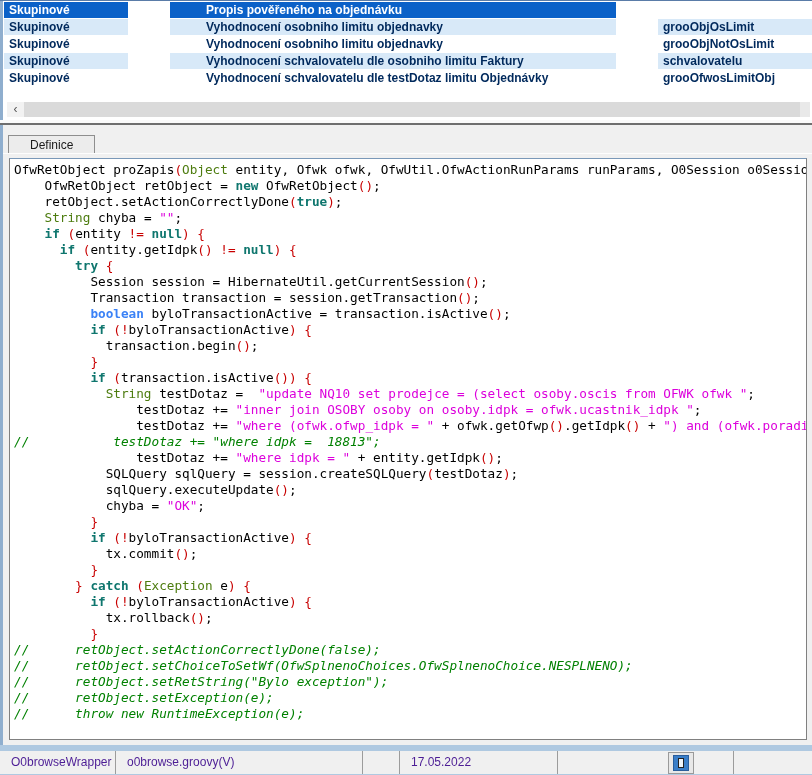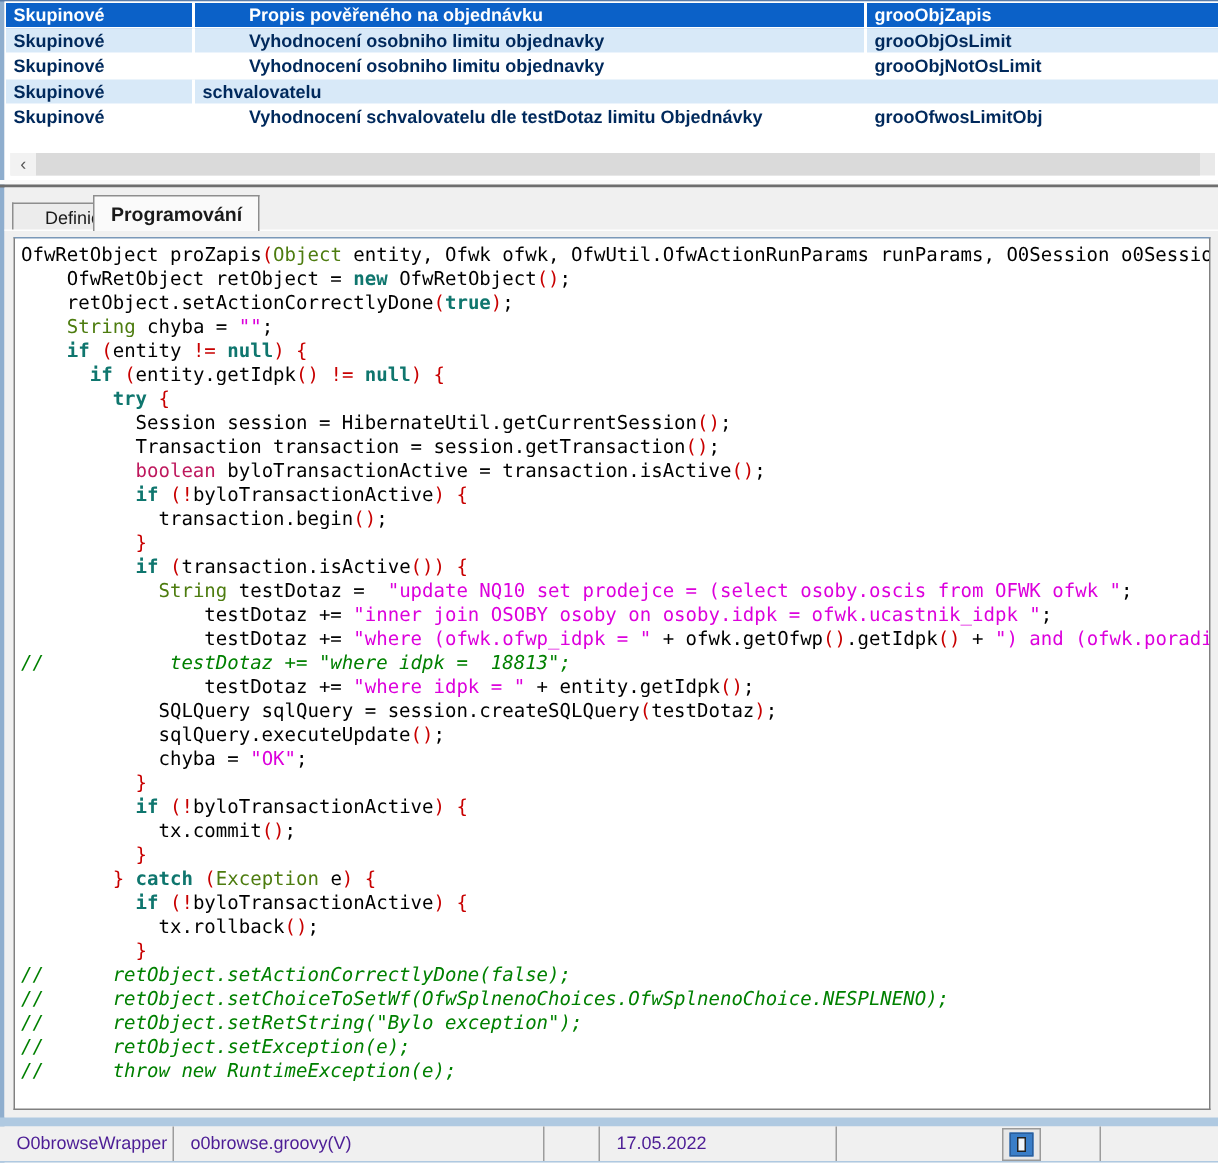--- a/index.html
+++ b/index.html
@@ -8,21 +8,21 @@
     background:#F0F0F0;
     font-family:"Liberation Sans", sans-serif;
   }
   
   .frame-left{position:absolute;left:0;top:0;width:3px;height:775px;background:#8FAECE;}
   .frame-top{position:absolute;left:0;top:0;width:812px;height:1px;background:#5A7CA8;}
 
   
   .top-pane{position:absolute;left:3px;top:1px;width:809px;height:119px;background:#FFFFFF;}
   .grid{position:absolute;left:1px;top:1px;right:0;}
-  .grid-row{display:flex;height:17px;line-height:17px;font-size:12px;font-weight:bold;color:#00295C;}
+  .grid-row{display:flex;height:17px;line-height:17px;font-size:12px;font-weight:bold;color:#00295C;gap:40px;}
   .grid-row .cell{padding-left:5px;white-space:nowrap;overflow:hidden;border-right:2px solid #FFFFFF;border-bottom:1px solid #FFFFFF;box-sizing:border-box;}
   .grid-row .c0{width:126px;}
   .grid-row .c1{width:448px;padding-left:36px;}
   .grid-row .c2{flex:1;border-right:none;}
   .grid-row.alt .cell{background:#D8E9F8;}
   .grid-row.plain .cell{background:#FFFFFF;}
   .grid-row.selected .cell{background:#0B61C8;color:#FFFFFF;}
 
   
   .hscroll{position:absolute;left:4px;top:101px;right:2px;height:15px;background:#E9E9E9;}
@@ -44,21 +44,21 @@
   .tabline{position:absolute;left:0;top:28px;width:809px;height:1px;background:#FDFDFD;}
 
   .editor{position:absolute;left:6px;top:33px;width:798px;height:582px;background:#FFFFFF;
     border:1px solid #808080;border-top:1px solid #7A98B8;overflow:hidden;box-sizing:border-box;}
   .code{padding:3px 0 0 4px;font-family:"DejaVu Sans Mono","Liberation Mono",monospace;
     font-size:12.7px;line-height:16px;white-space:pre;}
   .code-line{height:16px;}
   .tk-d{color:#000000;}
   .tk-k{color:#0f766e;font-weight:bold;}
   .tk-t{color:#4d7c0f;}
-  .tk-b{color:#be185d;font-weight:normal;}
+  .tk-b{color:#3b82f6;font-weight:bold;}
   .tk-s{color:#DC00DC;}
   .tk-p{color:#C80000;}
   .tk-c{color:#008000;font-style:italic;}
 
   
   .status-band{position:absolute;left:0;top:745px;width:812px;height:6px;background:#AFC9E1;}
   .statusbar{position:absolute;left:0;top:751px;width:812px;height:23px;background:#F0F0F0;display:flex;}
   .sb-cell{height:23px;line-height:23px;font-size:12px;color:#4c1d95;white-space:nowrap;overflow:hidden;
     border-right:1px solid #9C9C9C;box-sizing:border-box;padding-left:11px;position:relative;}
   .sb-cell.w0{width:116px;}
@@ -77,54 +77,53 @@
 <body>
 
 <div class="frame-left"></div>
 <div class="frame-top"></div>
 
 <div class="top-pane">
   <div class="grid" id="grid">
       <div class="grid-row selected">
         <div class="cell c0">Skupinové</div>
         <div class="cell c1">Propis pověřeného na objednávku</div>
-        <div class="cell c2">grooObjZapis</div>
       </div>
       <div class="grid-row alt">
         <div class="cell c0">Skupinové</div>
         <div class="cell c1">Vyhodnocení osobniho limitu objednavky</div>
         <div class="cell c2">grooObjOsLimit</div>
       </div>
       <div class="grid-row plain">
         <div class="cell c0">Skupinové</div>
         <div class="cell c1">Vyhodnocení osobniho limitu objednavky</div>
         <div class="cell c2">grooObjNotOsLimit</div>
       </div>
       <div class="grid-row alt">
         <div class="cell c0">Skupinové</div>
+        <div class="cell c1">Vyhodnocení schvalovatelu dle osobniho limitu Faktury</div>
         <div class="cell c2">schvalovatelu</div>
       </div>
       <div class="grid-row plain">
         <div class="cell c0">Skupinové</div>
         <div class="cell c1">Vyhodnocení schvalovatelu dle testDotaz limitu Objednávky</div>
         <div class="cell c2">grooOfwosLimitObj</div>
       </div>
     </div>
   <div class="hscroll">
     <div class="arrow">‹</div>
     <div class="thumb"></div>
   </div>
 </div>
 
 <div class="splitter-light"></div>
 <div class="splitter-dark"></div>
 
 <div class="bottom-pane">
   <div class="tab inactive" id="tab0">Definice</div>
-  <div class="tab active" id="tab1">Programování</div>
   <div class="tabline"></div>
   <div class="editor">
     <div class="code" id="code"><div class="code-line"><span class="tk-d">OfwRetObject proZapis</span><span class="tk-p">(</span><span class="tk-t">Object</span><span class="tk-d"> entity, Ofwk ofwk, OfwUtil.OfwActionRunParams runParams, O0Session o0Session</span></div><div class="code-line"><span class="tk-d">    OfwRetObject retObject = </span><span class="tk-k">new</span><span class="tk-d"> OfwRetObject</span><span class="tk-p">()</span><span class="tk-d">;</span></div><div class="code-line"><span class="tk-d">    retObject.setActionCorrectlyDone</span><span class="tk-p">(</span><span class="tk-k">true</span><span class="tk-p">)</span><span class="tk-d">;</span></div><div class="code-line"><span class="tk-d">    </span><span class="tk-t">String</span><span class="tk-d"> chyba = </span><span class="tk-s">""</span><span class="tk-d">;</span></div><div class="code-line"><span class="tk-d">    </span><span class="tk-k">if</span><span class="tk-d"> </span><span class="tk-p">(</span><span class="tk-d">entity </span><span class="tk-p">!=</span><span class="tk-d"> </span><span class="tk-k">null</span><span class="tk-p">) {</span></div><div class="code-line"><span class="tk-d">      </span><span class="tk-k">if</span><span class="tk-d"> </span><span class="tk-p">(</span><span class="tk-d">entity.getIdpk</span><span class="tk-p">()</span><span class="tk-d"> </span><span class="tk-p">!=</span><span class="tk-d"> </span><span class="tk-k">null</span><span class="tk-p">) {</span></div><div class="code-line"><span class="tk-d">        </span><span class="tk-k">try</span><span class="tk-d"> </span><span class="tk-p">{</span></div><div class="code-line"><span class="tk-d">          Session session = HibernateUtil.getCurrentSession</span><span class="tk-p">()</span><span class="tk-d">;</span></div><div class="code-line"><span class="tk-d">          Transaction transaction = session.getTransaction</span><span class="tk-p">()</span><span class="tk-d">;</span></div><div class="code-line"><span class="tk-d">          </span><span class="tk-b">boolean</span><span class="tk-d"> byloTransactionActive = transaction.isActive</span><span class="tk-p">()</span><span class="tk-d">;</span></div><div class="code-line"><span class="tk-d">          </span><span class="tk-k">if</span><span class="tk-d"> </span><span class="tk-p">(!</span><span class="tk-d">byloTransactionActive</span><span class="tk-p">) {</span></div><div class="code-line"><span class="tk-d">            transaction.begin</span><span class="tk-p">()</span><span class="tk-d">;</span></div><div class="code-line"><span class="tk-d">          </span><span class="tk-p">}</span></div><div class="code-line"><span class="tk-d">          </span><span class="tk-k">if</span><span class="tk-d"> </span><span class="tk-p">(</span><span class="tk-d">transaction.isActive</span><span class="tk-p">()) {</span></div><div class="code-line"><span class="tk-d">            </span><span class="tk-t">String</span><span class="tk-d"> testDotaz =  </span><span class="tk-s">"update NQ10 set prodejce = (select osoby.oscis from OFWK ofwk "</span><span class="tk-d">;</span></div><div class="code-line"><span class="tk-d">                testDotaz += </span><span class="tk-s">"inner join OSOBY osoby on osoby.idpk = ofwk.ucastnik_idpk "</span><span class="tk-d">;</span></div><div class="code-line"><span class="tk-d">                testDotaz += </span><span class="tk-s">"where (ofwk.ofwp_idpk = "</span><span class="tk-d"> + ofwk.getOfwp</span><span class="tk-p">()</span><span class="tk-d">.getIdpk</span><span class="tk-p">()</span><span class="tk-d"> + </span><span class="tk-s">") and (ofwk.poradi = 2))"</span></div><div class="code-line"><span class="tk-c">//           testDotaz += "where idpk =  18813";</span></div><div class="code-line"><span class="tk-d">                testDotaz += </span><span class="tk-s">"where idpk = "</span><span class="tk-d"> + entity.getIdpk</span><span class="tk-p">()</span><span class="tk-d">;</span></div><div class="code-line"><span class="tk-d">            SQLQuery sqlQuery = session.createSQLQuery</span><span class="tk-p">(</span><span class="tk-d">testDotaz</span><span class="tk-p">)</span><span class="tk-d">;</span></div><div class="code-line"><span class="tk-d">            sqlQuery.executeUpdate</span><span class="tk-p">()</span><span class="tk-d">;</span></div><div class="code-line"><span class="tk-d">            chyba = </span><span class="tk-s">"OK"</span><span class="tk-d">;</span></div><div class="code-line"><span class="tk-d">          </span><span class="tk-p">}</span></div><div class="code-line"><span class="tk-d">          </span><span class="tk-k">if</span><span class="tk-d"> </span><span class="tk-p">(!</span><span class="tk-d">byloTransactionActive</span><span class="tk-p">) {</span></div><div class="code-line"><span class="tk-d">            tx.commit</span><span class="tk-p">()</span><span class="tk-d">;</span></div><div class="code-line"><span class="tk-d">          </span><span class="tk-p">}</span></div><div class="code-line"><span class="tk-d">        </span><span class="tk-p">}</span><span class="tk-d"> </span><span class="tk-k">catch</span><span class="tk-d"> </span><span class="tk-p">(</span><span class="tk-t">Exception</span><span class="tk-d"> e</span><span class="tk-p">) {</span></div><div class="code-line"><span class="tk-d">          </span><span class="tk-k">if</span><span class="tk-d"> </span><span class="tk-p">(!</span><span class="tk-d">byloTransactionActive</span><span class="tk-p">) {</span></div><div class="code-line"><span class="tk-d">            tx.rollback</span><span class="tk-p">()</span><span class="tk-d">;</span></div><div class="code-line"><span class="tk-d">          </span><span class="tk-p">}</span></div><div class="code-line"><span class="tk-c">//      retObject.setActionCorrectlyDone(false);</span></div><div class="code-line"><span class="tk-c">//      retObject.setChoiceToSetWf(OfwSplnenoChoices.OfwSplnenoChoice.NESPLNENO);</span></div><div class="code-line"><span class="tk-c">//      retObject.setRetString("Bylo exception");</span></div><div class="code-line"><span class="tk-c">//      retObject.setException(e);</span></div><div class="code-line"><span class="tk-c">//      throw new RuntimeException(e);</span></div></div>
   </div>
 </div>
 
 <div class="status-band"></div>
 <div class="statusbar" id="statusbar">
     <div class="sb-cell w0">O0browseWrapper</div>
     <div class="sb-cell w1">o0browse.groovy(V)</div>

